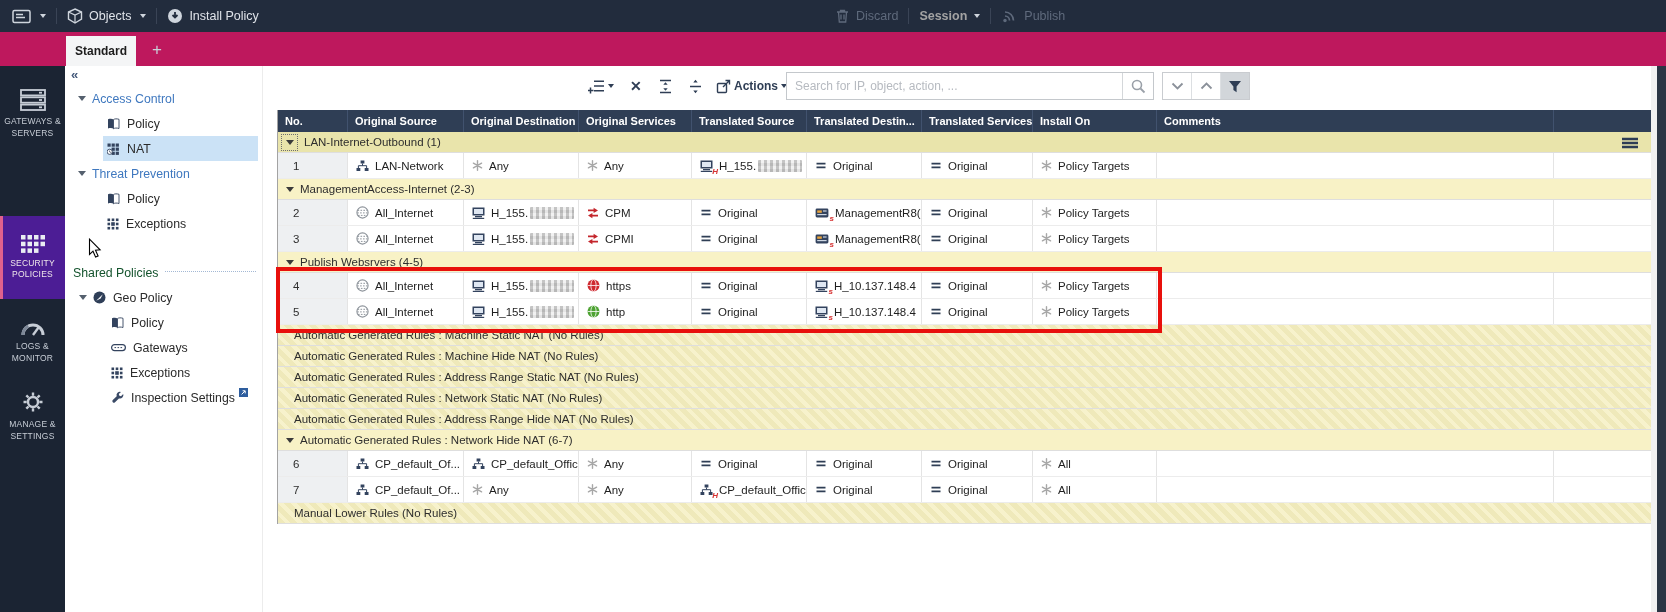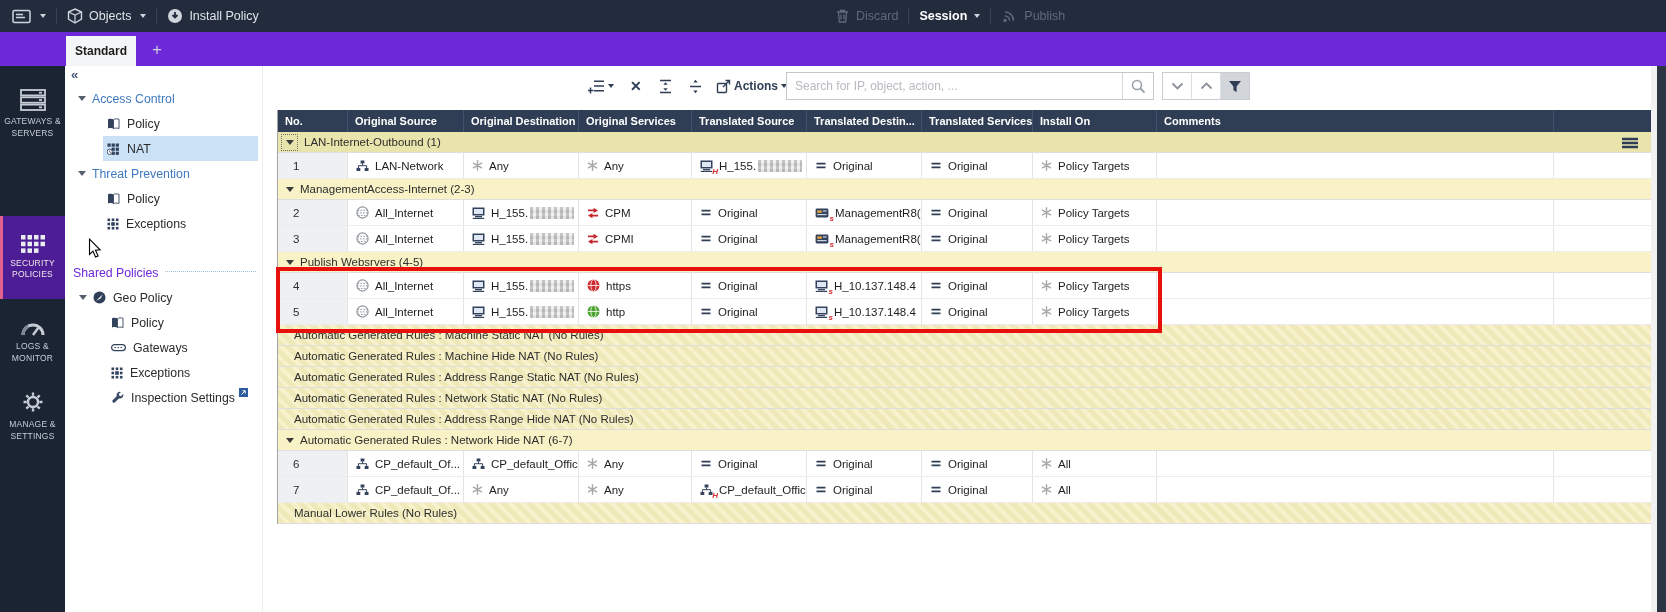--- a/index.html
+++ b/index.html
@@ -9,24 +9,24 @@
   
   .topbar{position:absolute;left:0;top:0;width:1666px;height:32px;background:#222c3d;
           display:flex;align-items:center;color:#dfe3e9;font-size:12.5px;}
   .tb-left{display:flex;align-items:center;margin-left:12px;gap:10px;justify-content:flex-end;}
   .tb-item{display:flex;align-items:center;gap:6px;cursor:default;}
   .vsep{width:1px;height:16px;background:#3a4456;display:inline-block;}
   .caret{width:0;height:0;border-left:3.5px solid transparent;border-right:3.5px solid transparent;
          border-top:4px solid #cfd5dd;display:inline-block;margin-left:3px;}
   .tb-right{position:absolute;left:835px;top:0;height:32px;display:flex;align-items:center;gap:10px;}
   .tb-disabled{color:#5f6a7c;display:flex;align-items:center;gap:6px;}
-  .tb-session{color:#ffffff;font-weight:bold;display:flex;align-items:center;gap:4px;}
+  .tb-session{color:#a3a3a3;font-weight:bold;display:flex;align-items:center;gap:4px;}
 
   
-  .tabstrip{position:absolute;left:0;top:32px;width:1666px;height:34px;background:#6d28d9;}
+  .tabstrip{position:absolute;left:0;top:32px;width:1666px;height:34px;background:#be185d;}
   .tab-active{position:absolute;left:66px;top:4px;width:70px;height:30px;background:#f4f5f6;
               display:flex;align-items:center;justify-content:center;font-size:12px;font-weight:bold;color:#1d1d1d;}
   .tab-add{position:absolute;left:146px;top:6px;width:22px;height:24px;color:#c9d0d9;font-size:17px;
            display:flex;align-items:center;justify-content:center;}
 
   
   .sidebar{position:absolute;left:0;top:66px;width:65px;height:546px;background:#1b2433;}
   .sb-item{position:absolute;left:0;width:65px;display:flex;flex-direction:column;align-items:center;
            justify-content:center;color:#c7cdd6;cursor:default;}
   .sb-label{font-size:8.5px;line-height:1.3;text-align:center;letter-spacing:.2px;margin-top:5px;width:62px;}
@@ -37,21 +37,21 @@
   
   .navpanel{position:absolute;left:65px;top:66px;width:197px;height:546px;background:#ffffff;
             border-right:1px solid #ececec;}
   .collapse-btn{position:absolute;left:6px;top:1px;color:#44597a;font-size:13px;font-weight:bold;}
   #tree{position:absolute;left:0;top:0;right:0;bottom:0;}
   .trow{position:absolute;left:0;right:4px;height:25px;display:flex;align-items:center;font-size:12.3px;}
   .k-group{padding-left:13px;color:#3f78bf;}
   .k-subgroup{padding-left:14px;color:#2b2b2b;}
   .k-child{padding-left:42px;color:#2b2b2b;}
   .k-child2{padding-left:46px;color:#2b2b2b;}
-  .k-header{padding-left:8px;color:#6d28d9;}
+  .k-header{padding-left:8px;color:#14532d;}
   .trow.sel{background:linear-gradient(to right,transparent 38px,#cbe2f6 38px);}
   .ttri{width:0;height:0;border-left:4px solid transparent;border-right:4px solid transparent;
         border-top:5px solid #55606e;margin-right:6px;flex:none;}
   .tic{display:inline-flex;margin-right:7px;flex:none;line-height:0;}
   .leader{flex:1;border-bottom:1px dotted #a3b8d4;margin:0 2px 4px 7px;height:1px;}
   .extbadge{display:inline-flex;margin-left:4px;position:relative;top:-5px;line-height:0;}
 
   
   .cursor{position:absolute;left:88px;top:238px;z-index:9;line-height:0;}
 

